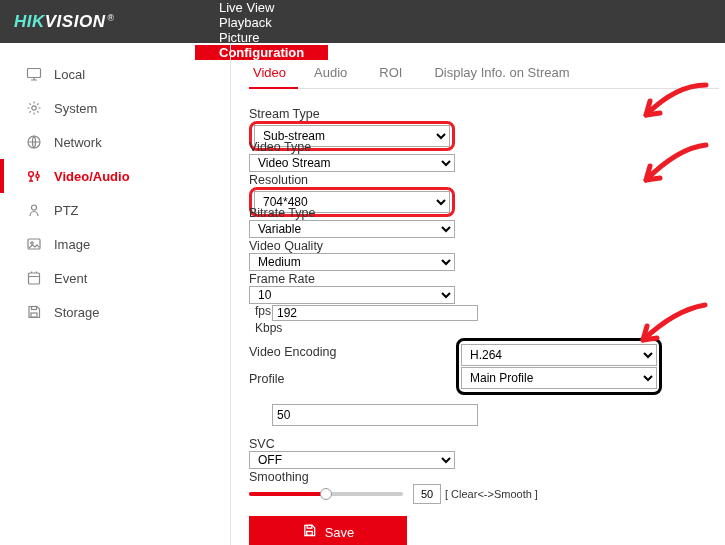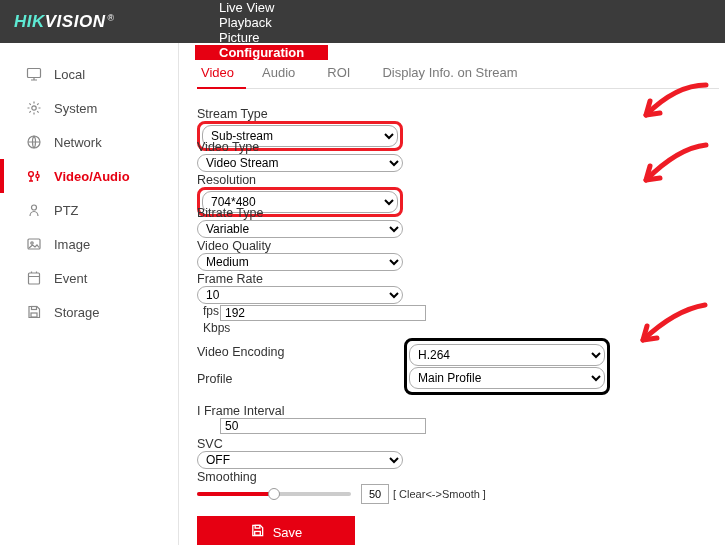--- a/index.html
+++ b/index.html
@@ -37,21 +37,21 @@
     align-items:center;
     padding: 0 24px;
     font-size: 13px;
     color:#fff;
     cursor:pointer;
   }
   .top-nav-item.active { background:#e60012; font-weight:bold;}
   
   .layout { display:flex; height:calc(100% - 43px);}
   .sidebar {
-    width: 179px;
+    width: 231px;
     border-right:1px solid #e4e4e4;
     padding-top:14px;
   }
   .side-item {
     display:flex;
     align-items:center;
     height:34px;
     padding-left:26px;
     color:#4a4a4a;
     cursor:pointer;
@@ -114,21 +114,21 @@
     font-size:12.5px;
     color:#333;
   }
   .form-control {
     height:22px;
     border:1px solid #aaa;
     font-size:12px;
     padding:0 4px;
     background:#fff;
   }
-  select.form-control { width:206px;border-radius:9px; }
+  select.form-control { width:206px; }
   input.form-control { width:206px;margin-left:23px; }
   .unit {
     margin-left:6px;
     font-size:12px;
     color:#333;
   }
   .highlight-box {
     border:3px solid #ee1c25;
     border-radius:8px;
     padding:1px 2px;
@@ -368,21 +368,20 @@
         <span class="form-label" style="height:27px; display:flex; align-items:center;">Video Encoding</span>
         <span class="form-label" style="height:27px; display:flex; align-items:center;">Profile</span>
       </div>
       <span class="hb-stack">
         <select class="form-control" style="display:block;"><option>H.264</option></select>
         <select class="form-control" style="display:block;"><option>Main Profile</option></select>
       </span>
     </div>
 
     <div class="form-row">
-      <span class="form-label">I Frame Interval</span>
       <input class="form-control" value="50" style="">
     </div>
 
     <div class="form-row">
       <span class="form-label">SVC</span>
       <select class="form-control"><option>OFF</option></select>
     </div>
 
     <div class="form-row">
       <span class="form-label">Smoothing</span>

